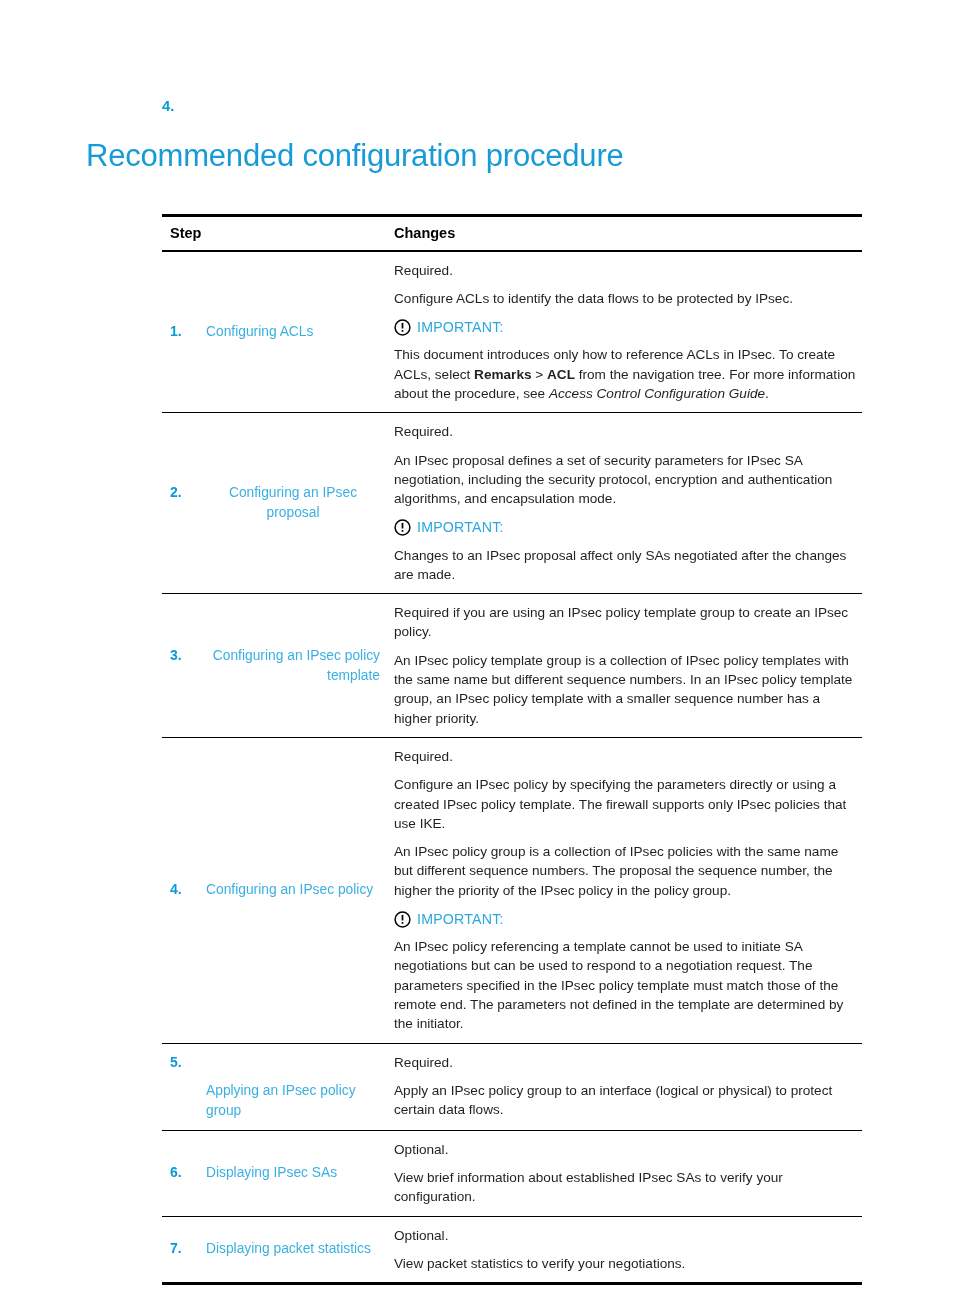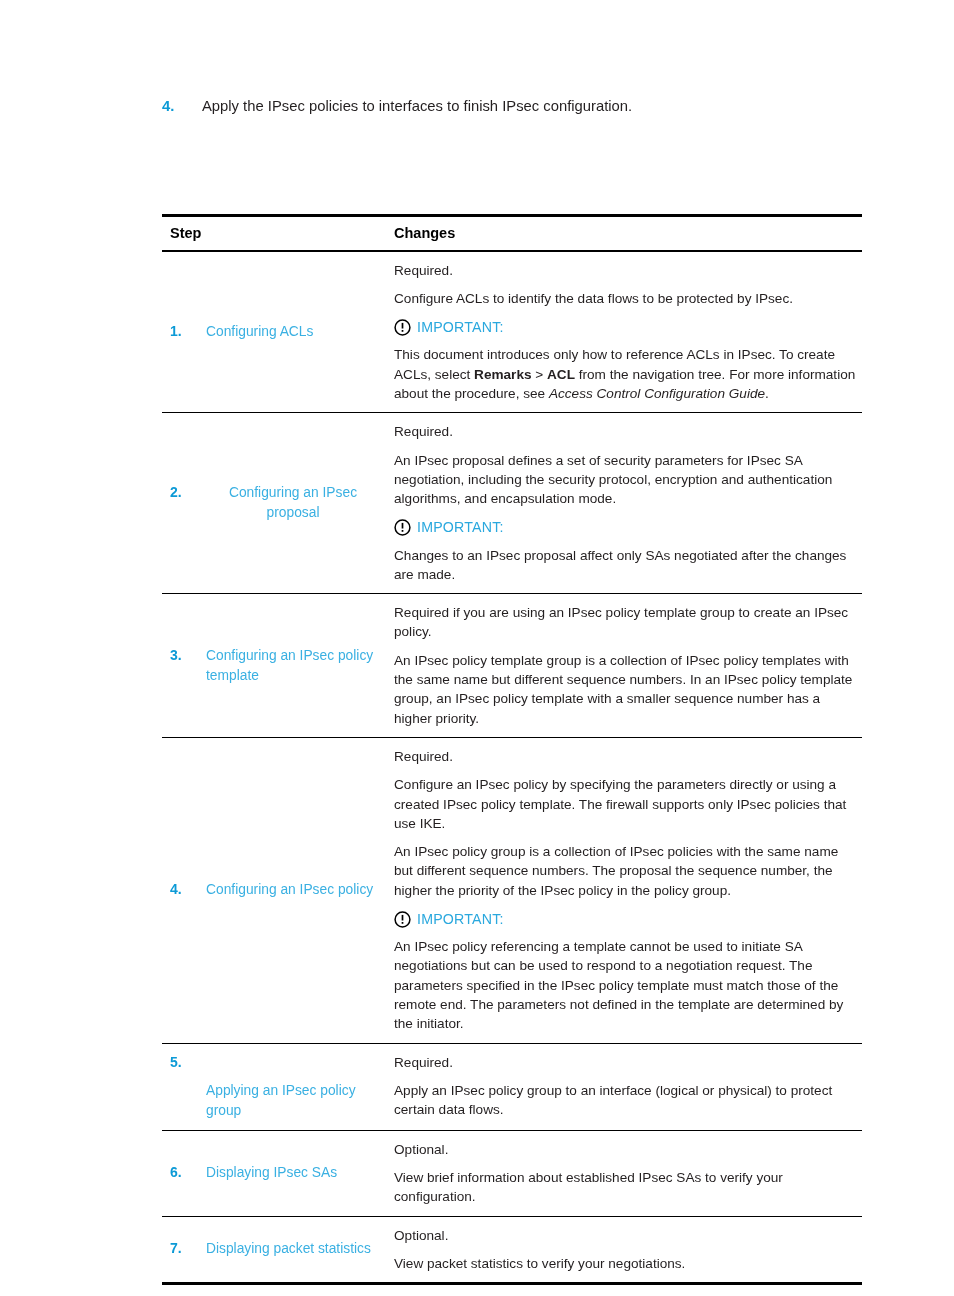--- a/index.html
+++ b/index.html
@@ -170,23 +170,23 @@
     color: #231f20;
   }
 </style>
 </head>
 <body>
 
 <div class="page">
 
   <div class="top-step">
     <span class="num">4.</span>
-    <span class="txt">Apply the IPsec policies to interfaces to finish IPsec configuration.</span>
   </div>
 
+  <h1 class="h1">Recommended configuration procedure</h1>
 
   <div class="tbl-wrap">
     <div class="rule-top"></div>
     <table class="proc">
       <colgroup>
         <col class="c-step">
         <col class="c-rem">
       </colgroup>
       <thead>
         <tr>
@@ -238,21 +238,21 @@
                 </span>
                 <span class="imp-label">IMPORTANT:</span>
               </div>
               <p>Changes to an IPsec proposal affect only SAs negotiated after the changes are made.</p>
             </td>
           </tr>
           <tr>
             <td class="step">
               <div class="step-cell">
                 <span class="s-num">3.</span>
-                <a class="s-link" href="#" style="text-decoration: none;">Configuring an IPsec policy template</a>
+                <a class="s-link" href="#" style="text-decoration: none; text-align: right;">Configuring an IPsec policy template</a>
               </div>
             </td>
             <td class="remarks">
               <p>Required if you are using an IPsec policy template group to create an IPsec policy.</p>
               <p>An IPsec policy template group is a collection of IPsec policy templates with the same name but different sequence numbers. In an IPsec policy template group, an IPsec policy template with a smaller sequence number has a higher priority.</p>
             </td>
           </tr>
           <tr>
             <td class="step">
               <div class="step-cell">

